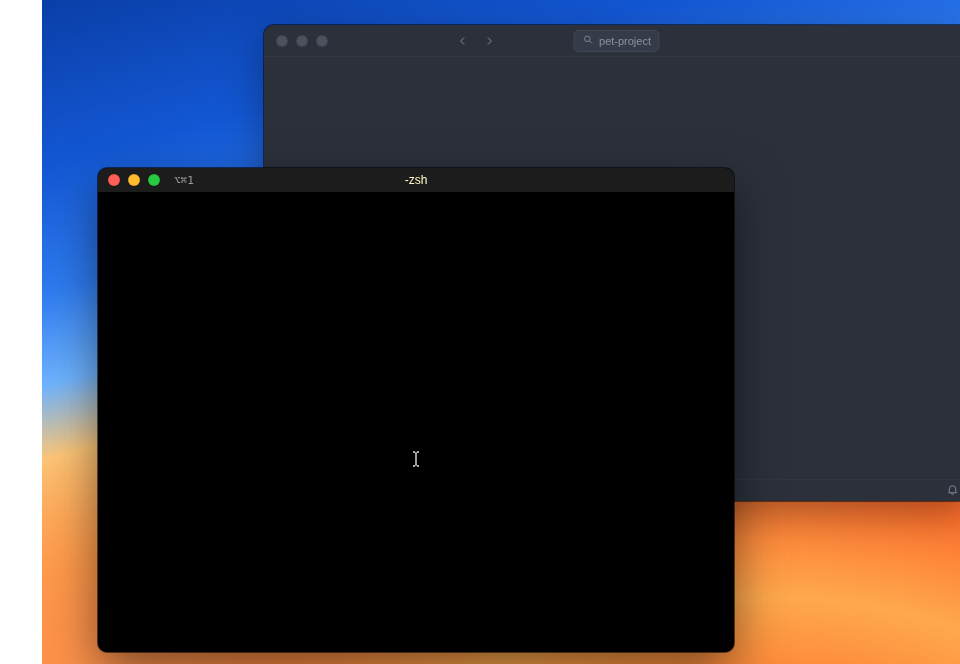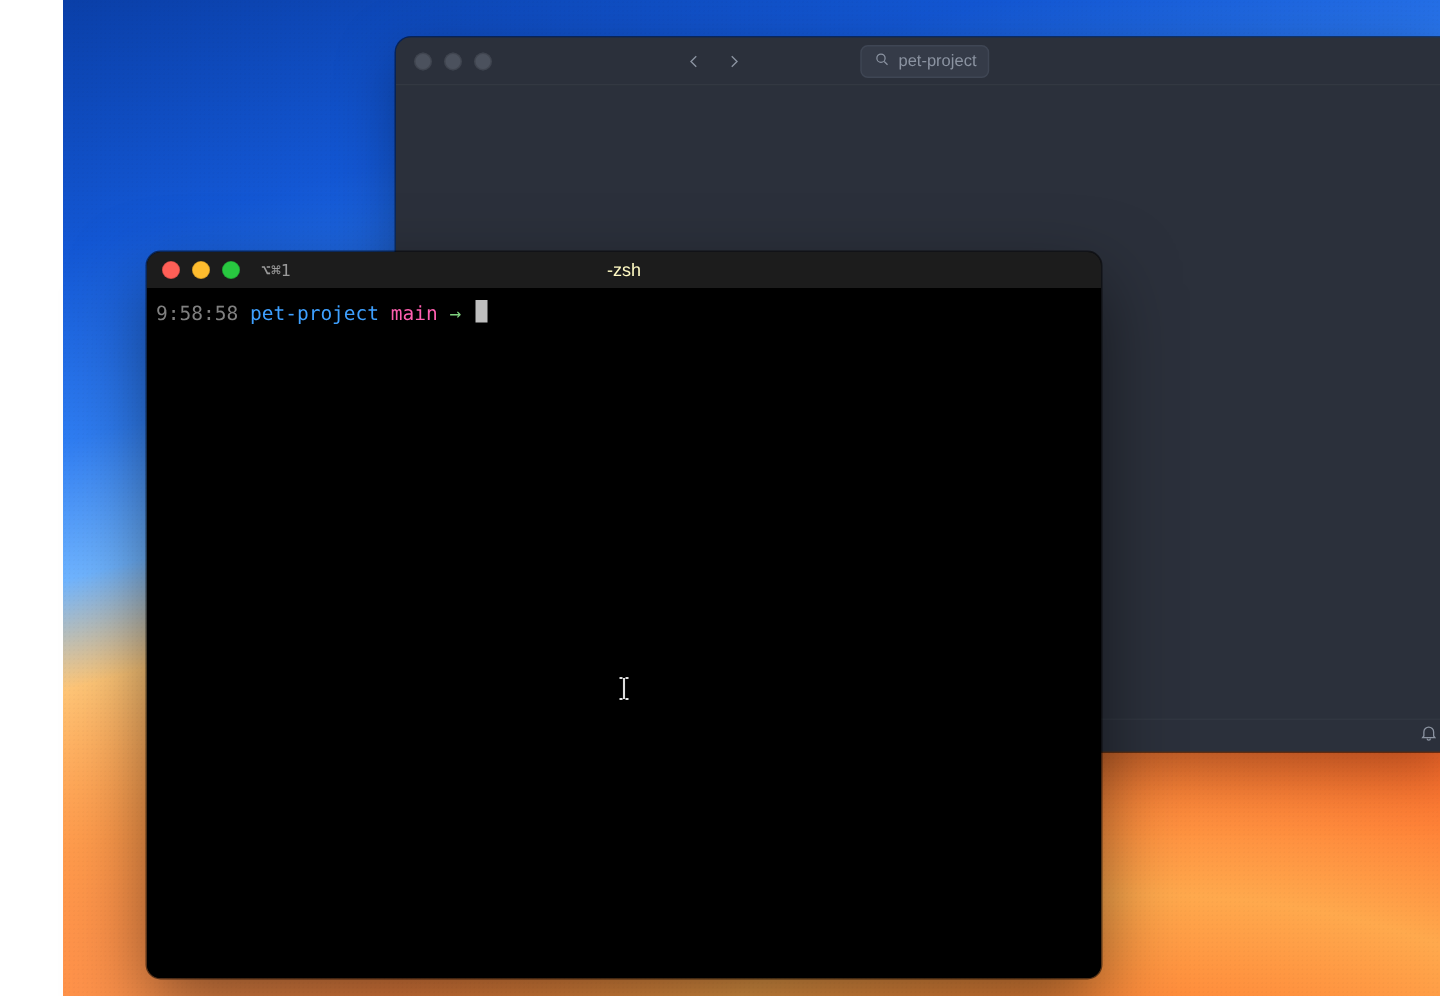--- a/index.html
+++ b/index.html
@@ -174,21 +174,20 @@
     <div class="term-titlebar">
       <div class="term-traffic">
         <div class="traffic-dot close"></div>
         <div class="traffic-dot min"></div>
         <div class="traffic-dot max"></div>
       </div>
       <span class="term-tab">⌥⌘1</span>
       <span class="term-title">-zsh</span>
     </div>
     <div class="term-body">
-      <div class="prompt-line"><span class="t-time">9:58:58</span> <span class="t-dir">pet-project</span> <span class="t-branch">main</span> <span class="t-arrow">→</span> <span class="t-cursor"></span></div>
 
       <div class="ibeam">
         <svg viewBox="0 0 12 16">
           <path d="M3 1h2M7 1h2M6 1v14M3 15h2M7 15h2"></path>
         </svg>
       </div>
     </div>
   </div>
 
 </div>

